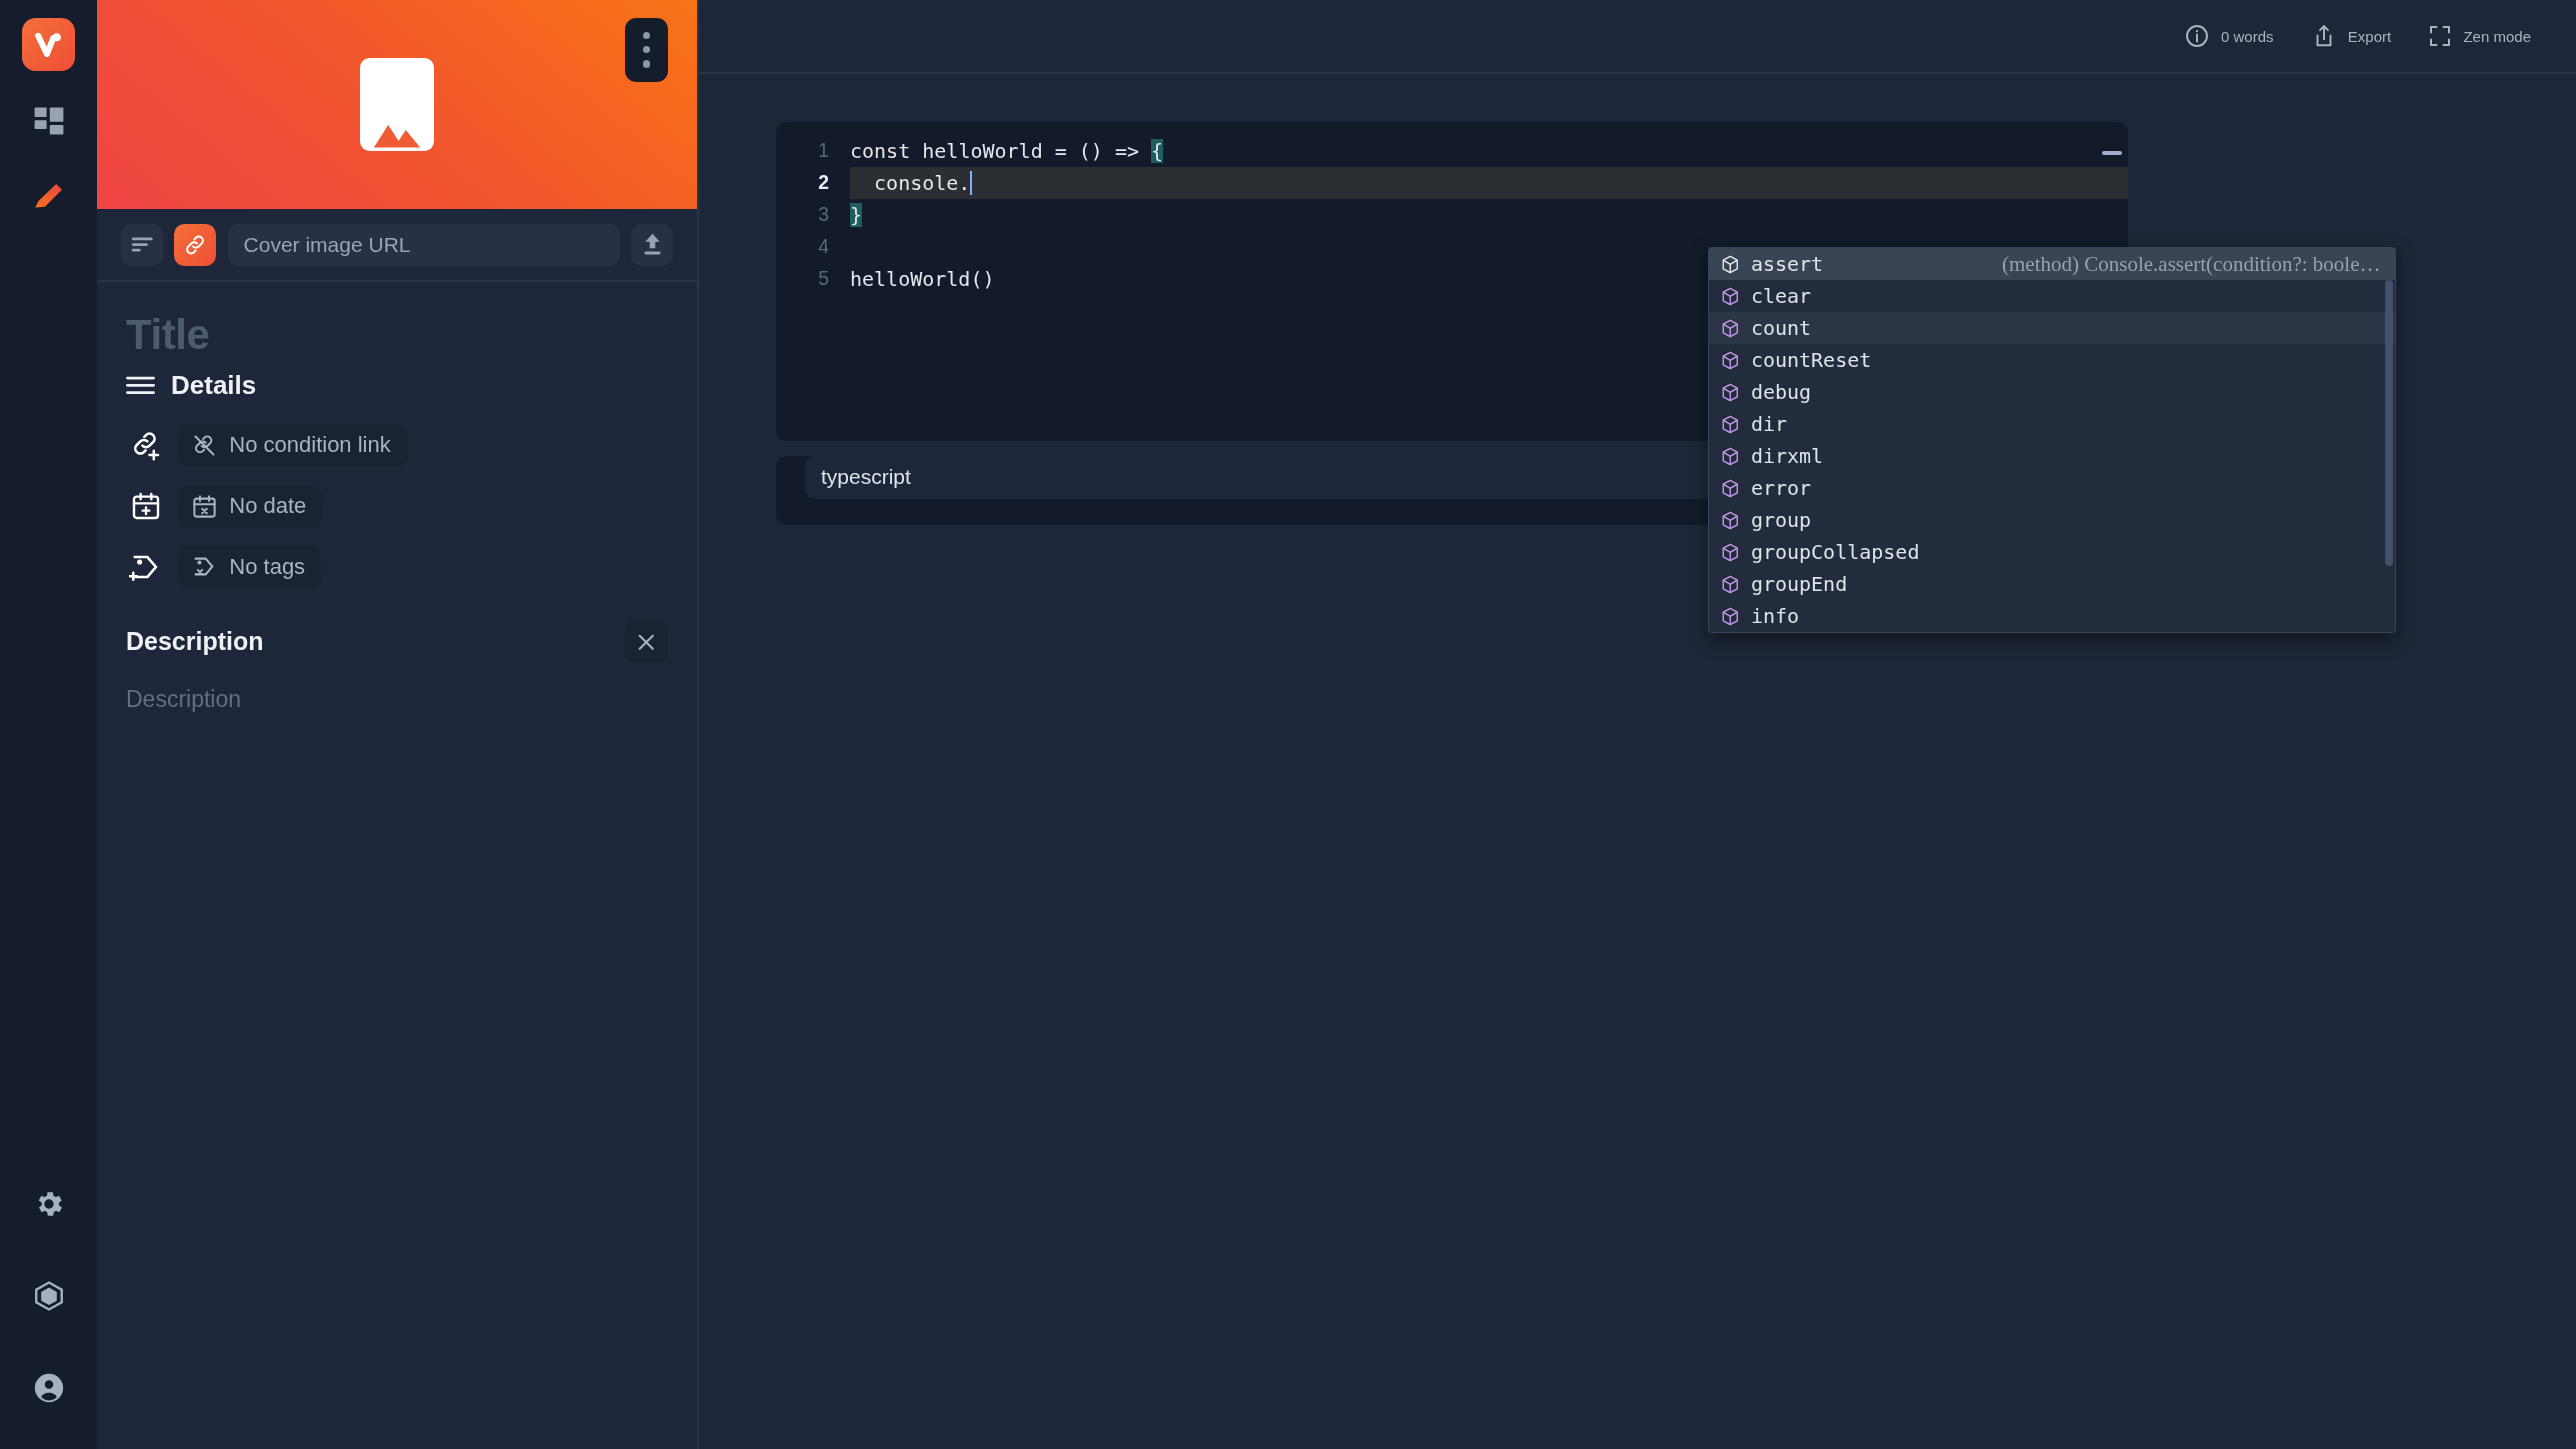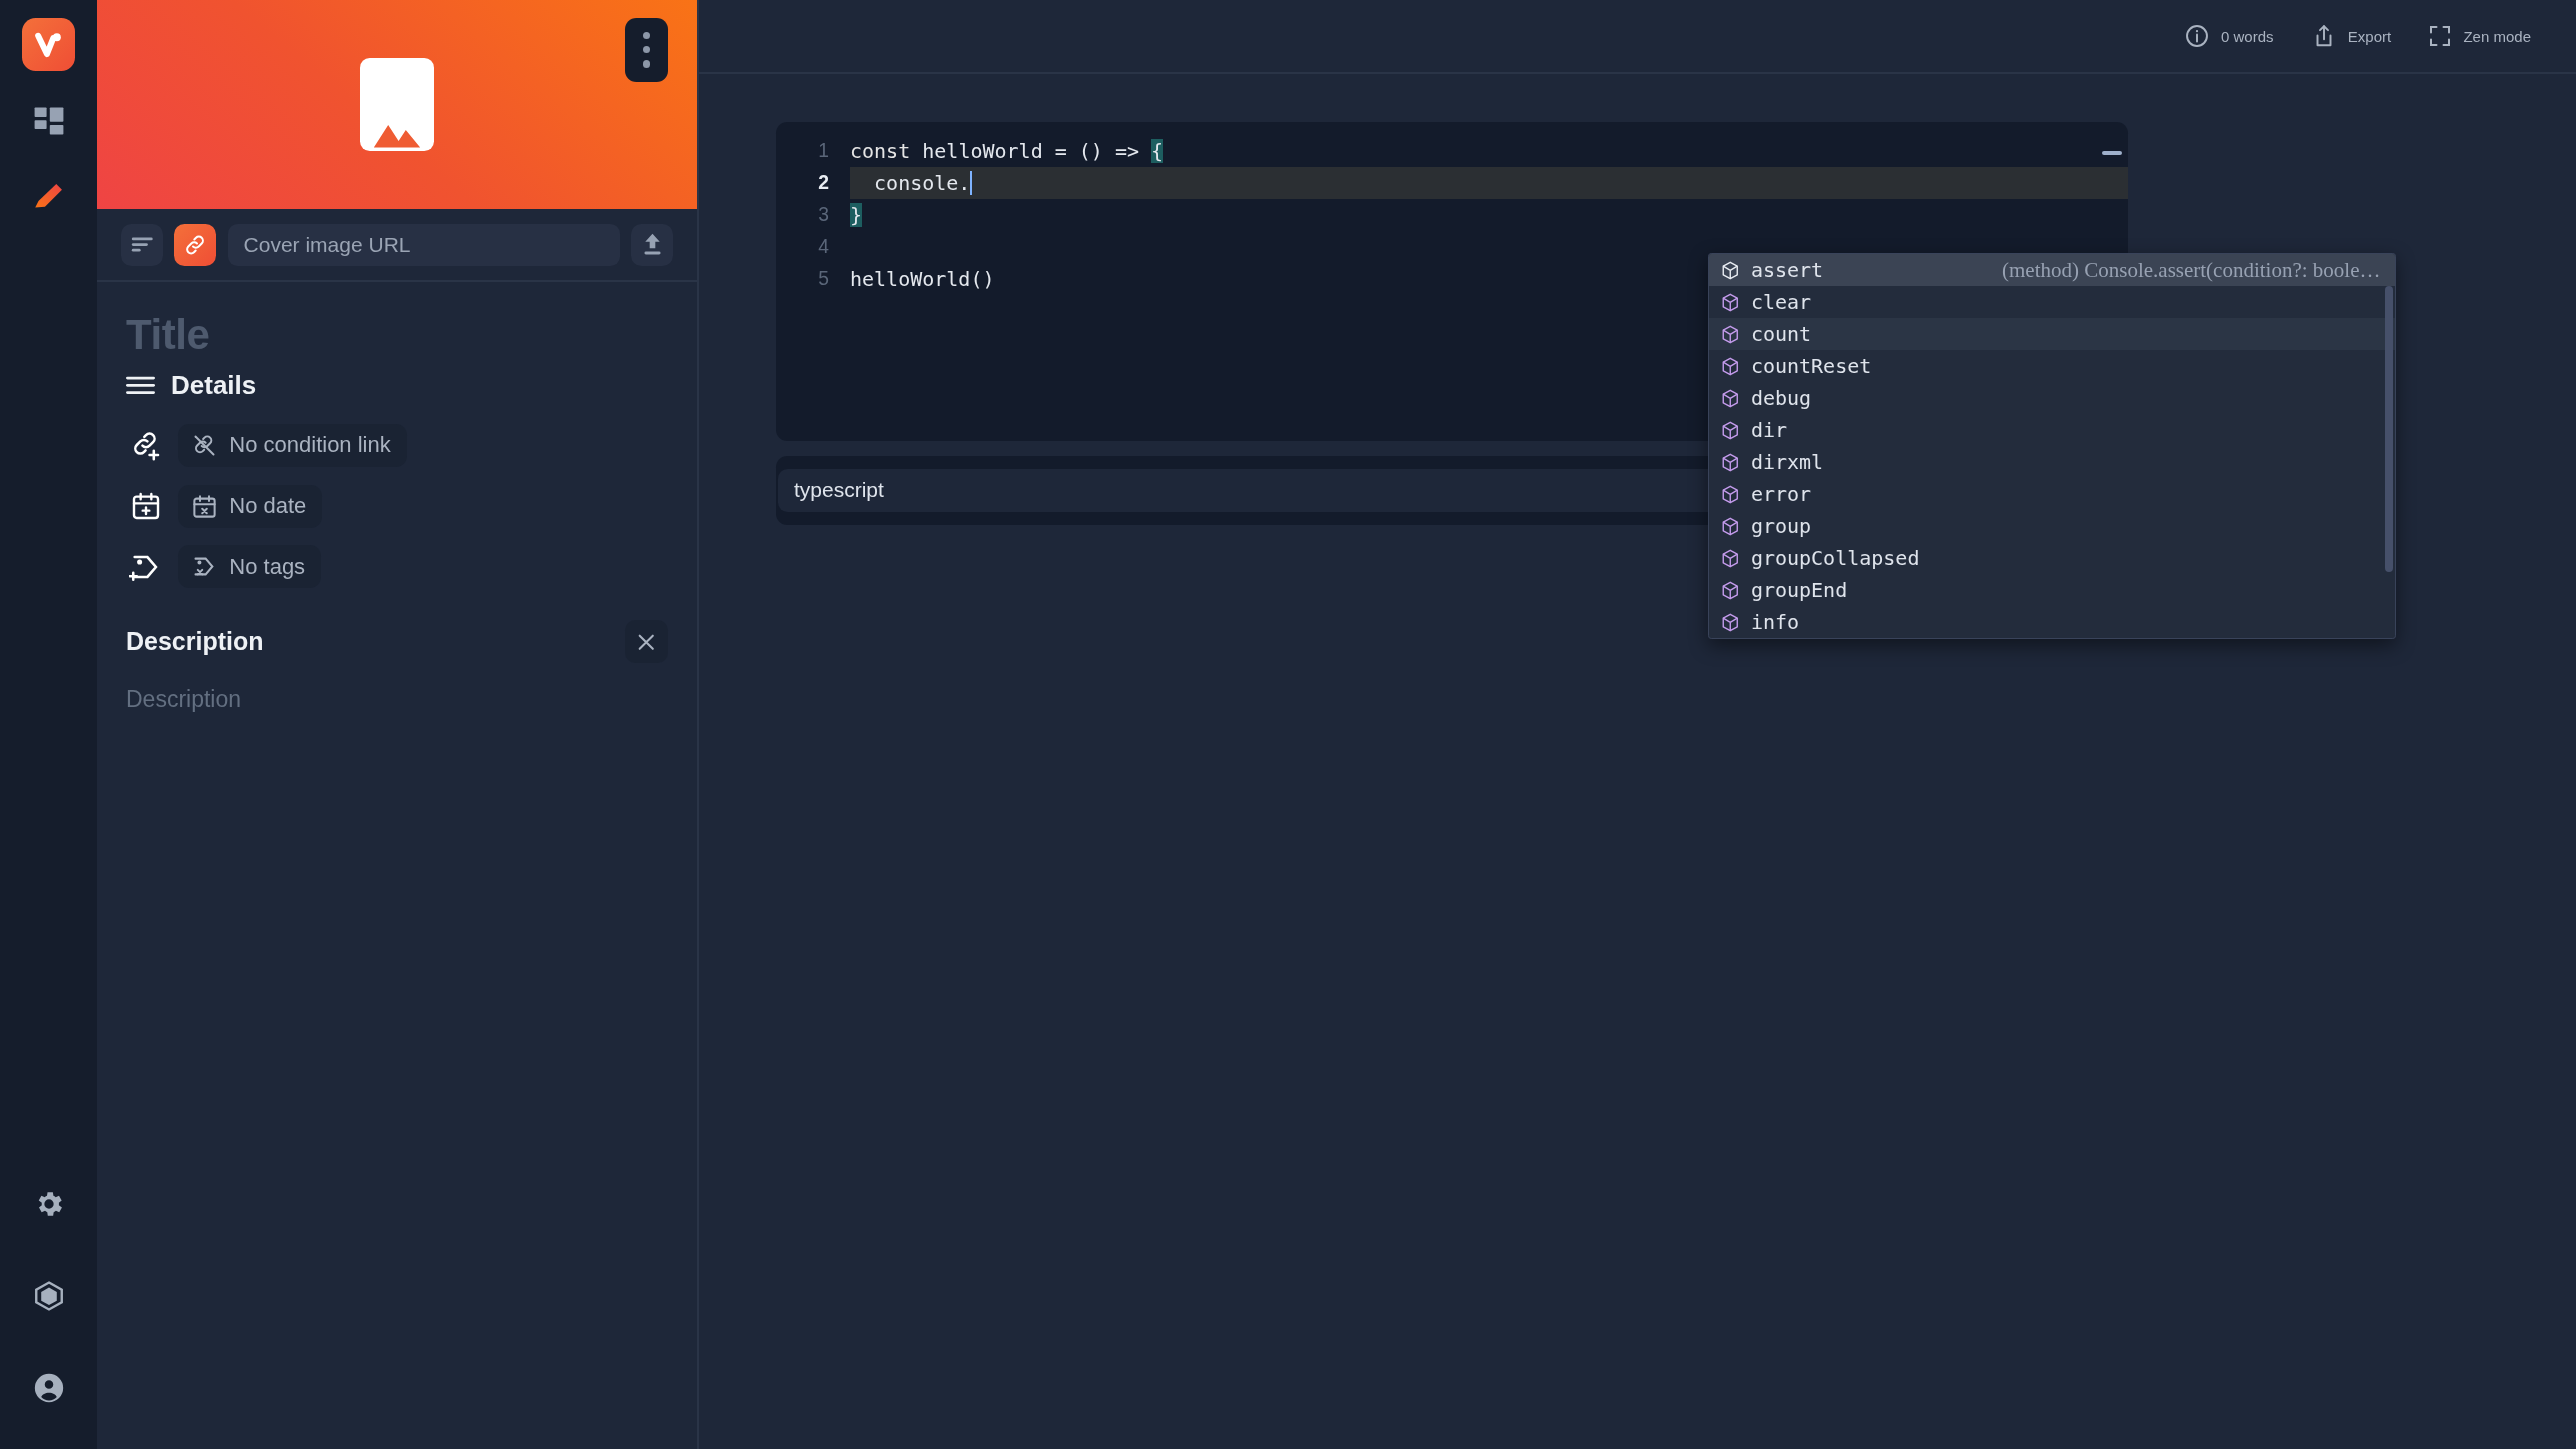--- a/index.html
+++ b/index.html
@@ -152,35 +152,35 @@
   }
   .line .code { position: relative; white-space: pre; color: #e4e8ee; }
   .kw { color: #e5e5e5; }
   .brk { background: #1d5e60; color: #e4e8ee; }
   .caret { display: inline-block; width: 1.6px; height: 24px; background: #7fb3ff; vertical-align: -5.6px; }
 
   .code-first { padding-top: 13px; }
 
   .lang-bar {
     margin-top: 14.5px; background: #131b2b; border-radius: 11.3px;
-    height: 69px; display: flex; align-items: center; padding: 0 2px; gap: 14.5px;
+    height: 69px; display: flex; padding: 0 29px; gap: 14.5px;
   }
   .lang-input {
     flex: 1 1 auto; height: 43px; border-radius: 9.7px; background: #1e2739;
     border: none; outline: none; color: #dfe4ec; font-size: 21px; padding: 0 16px;
     font-family: "Liberation Sans", sans-serif;
   }
   .lang-btn {
     width: 43px; height: 43px; border-radius: 9.7px; background: #222c3e;
     display: flex; align-items: center; justify-content: center; flex: 0 0 43px; cursor: pointer;
   }
 
   
   .ac {
-    position: absolute; left: 1009px; top: 179px;
+    position: absolute; left: 1009px; top: 173px;
     width: 688px; background: #232c3c;
     border: 0.8px solid #3a4considered; border-radius: 3.2px;
     border: 0.8px solid #39435a;
     z-index: 30; overflow: hidden; box-shadow: 0 6.4px 19.3px rgba(0,0,0,.45);
   }
   .ac-item {
     height: 32px; display: flex; align-items: center; gap: 9.7px;
     padding: 0 9.7px; font-family: "DejaVu Sans Mono", monospace;
     font-size: 20px; color: #dfe4ec; cursor: pointer;
   }

